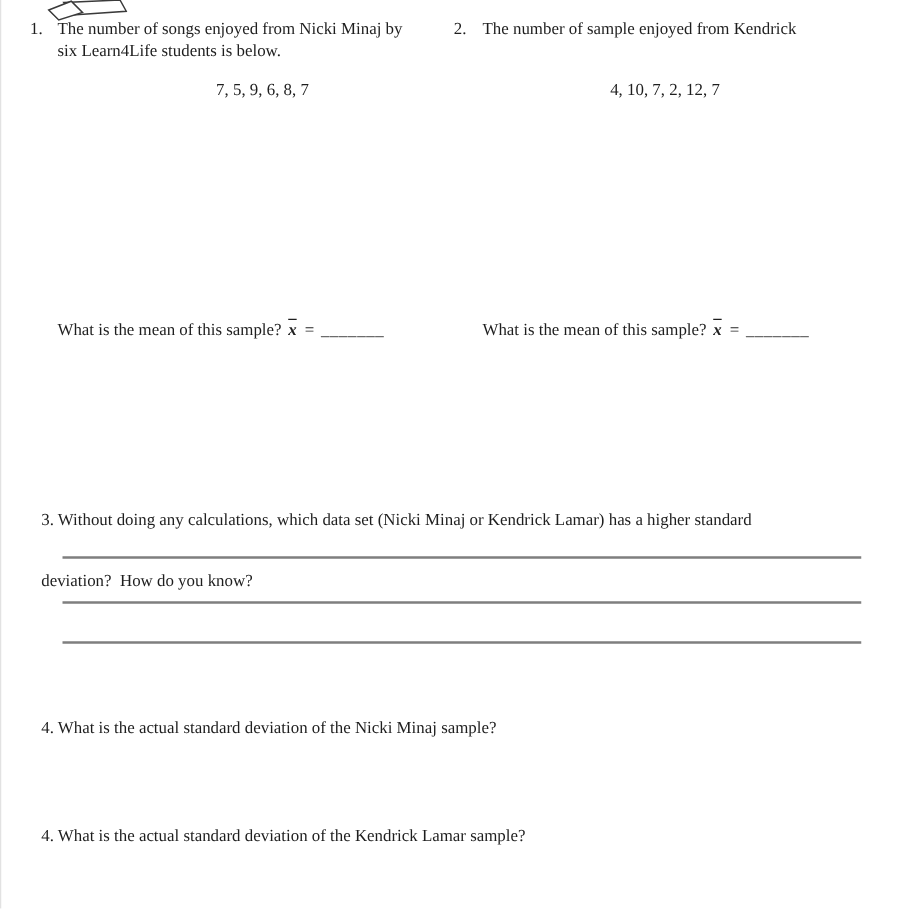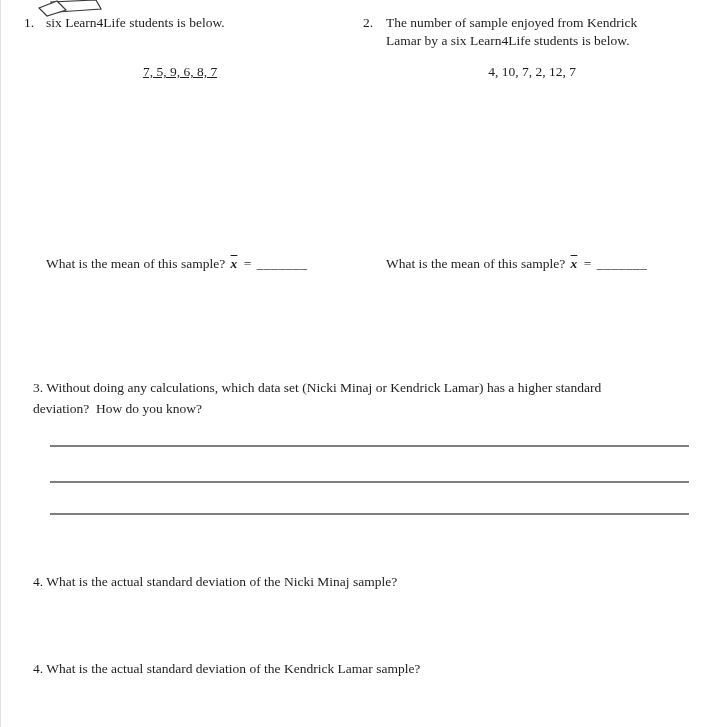--- a/index.html
+++ b/index.html
@@ -45,21 +45,21 @@
   .q1-row { left: 24px; top: 14px; width: 332px; }
   .q2-row { left: 363px; top: 14px; width: 350px; }
   .q2-row .q-num { flex: 0 0 23px; }
   .data-line {
     position: absolute;
     top: 63px;
     width: 292px;
     text-align: center;
     line-height: 18px;
   }
-  .data-line-1 { left: 34px; text-decoration: underline; }
+  .data-line-1 { left: 64px; }
   .data-line-2 { left: 386px; text-align: center; }
   .mean-line {
     position: absolute;
     top: 255px;
     white-space: nowrap;
     line-height: 18px;
     text-align: center;
   }
   .mean-line-1 { left: 46px; }
   .mean-line-2 { left: 386px; }
@@ -73,20 +73,21 @@
   .mean-blank { letter-spacing: 0.5px; }
   .q3-block {
     position: absolute;
     left: 33px;
     top: 377px;
     width: 660px;
   }
   .q3-block .q-line {
     line-height: 21px;
     white-space: pre-wrap;
+    margin-top: 28px;
   }
   .answer-line {
     position: absolute;
     left: 50px;
     width: 639px;
     height: 0;
     border-top: 2px solid #7f7f7f;
   }
   .answer-line-1 { top: 445px; }
   .answer-line-2 { top: 481px; }
@@ -114,29 +115,29 @@
   <div class="page-edge"></div>
 
   <svg class="papers-graphic" width="66" height="19" viewBox="0 0 66 19">
     <polygon points="15,3 60,1 65,10 22,13" fill="#ffffff" stroke="#3a3a3a" stroke-width="1.2"></polygon>
     <polygon points="3,9 21,2 30,11 11,17" fill="#ffffff" stroke="#3a3a3a" stroke-width="1.2"></polygon>
   </svg>
 
   <div class="q-row q1-row">
     <div class="q-num">1.</div>
     <div class="q-text">
+      <div>The number of songs enjoyed from Nicki Minaj by</div>
       <div>six Learn4Life students is below.</div>
     </div>
   </div>
 
   <div class="q-row q2-row">
     <div class="q-num">2.</div>
     <div class="q-text">
       <div>The number of sample enjoyed from Kendrick</div>
-      <div>Lamar by a six Learn4Life students is below.</div>
     </div>
   </div>
 
   <div class="data-line data-line-1">7, 5, 9, 6, 8, 7</div>
   <div class="data-line data-line-2">4, 10, 7, 2, 12, 7</div>
 
   <div class="mean-line mean-line-1">
     <span>What is the mean of this sample?</span>
     <span class="xbar">x</span>
     <span class="mean-eq">=</span>

